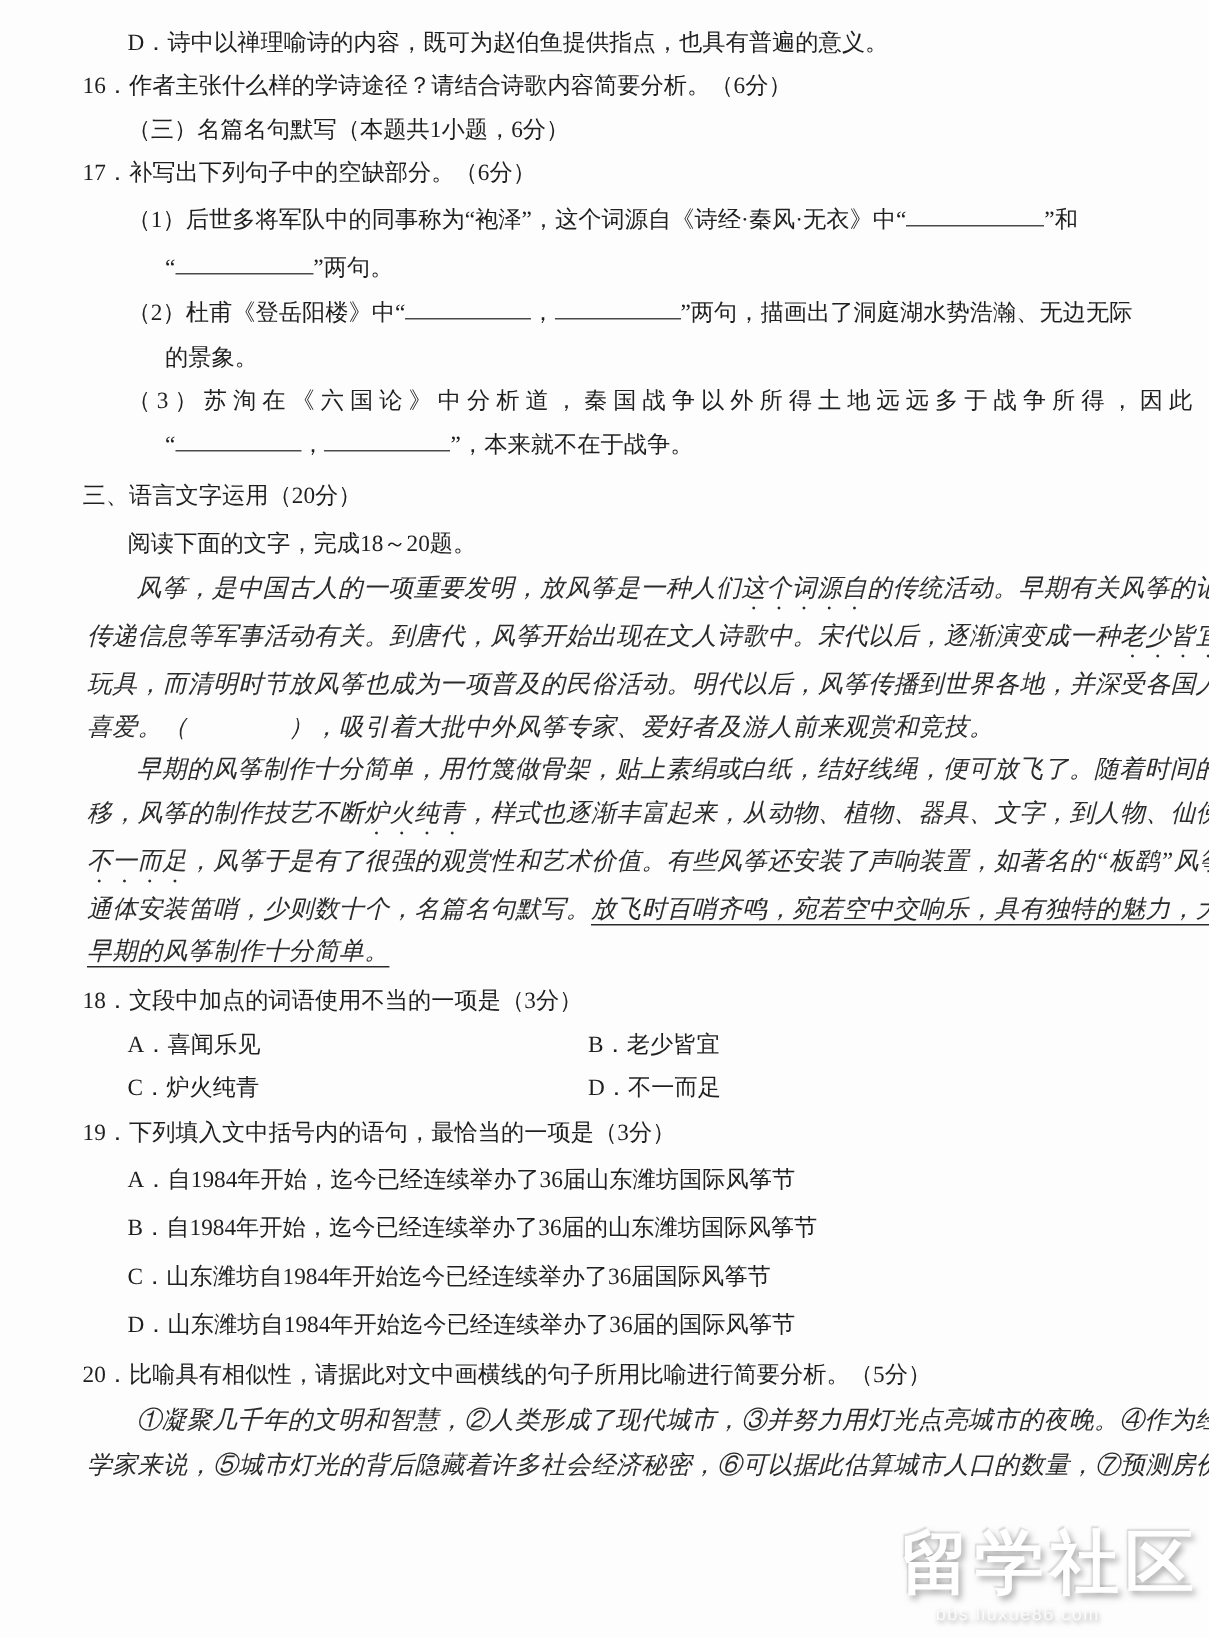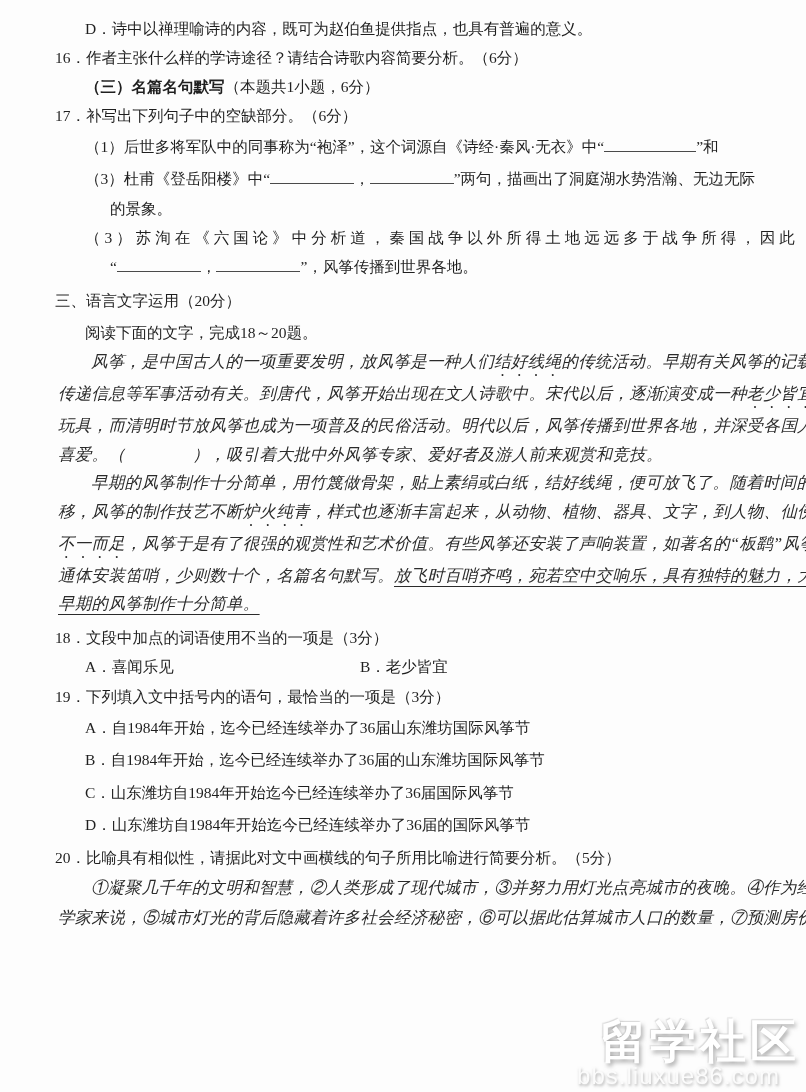--- a/index.html
+++ b/index.html
@@ -17,21 +17,21 @@
     box-sizing: border-box;
     padding: 14px 28px 0 55px;
   }
   .line {
     font-size: 15.5px;
     line-height: 29px;
     white-space: nowrap;
   }
   .ind1 { margin-left: 30px; }   
   .ind2 { margin-left: 55px; }   
-  .bold { font-weight: bold; }
+  .bold { font-weight: normal; }
   .spread { letter-spacing: 4px; }
 
   
   .blank {
     display: inline-block;
     width: 92px;
     height: 0.85em;
     border-bottom: 1px solid #4a4a4a;
     vertical-align: baseline;
   }
@@ -57,21 +57,21 @@
     text-emphasis-position: under left;
   }
   
   .ul {
     text-decoration: underline;
     text-underline-offset: 5px;
     text-decoration-thickness: 1px;
   }
 
   
-  .opt-row { display: flex; }
+  .opt-row { display: flex; gap: 32px; }
   .opt-row .col1 { width: 275px; }
 
   .q19opts .line { line-height: 32.5px; }
 
   .gap-sm { height: 4px; }
   .gap-xs { height: 2px; }
 
   
   .watermark {
     position: absolute;
@@ -82,21 +82,21 @@
   .watermark .wm-title {
     font-size: 46px;
     font-weight: bold;
     color: #ffffff;
     letter-spacing: 4px;
     line-height: 48px;
     text-shadow: 2px 3px 4px rgba(110,110,110,0.55), -1px -1px 1px rgba(160,160,160,0.35);
     margin-left: 43px;
   }
   .watermark .wm-url {
-    font-size: 24px;
+    font-size: 12px;
     color: #fbfbfb;
     letter-spacing: 1px;
     line-height: 20px;
     text-shadow: 1px 2px 3px rgba(120,120,120,0.55);
     font-family: "Liberation Sans", sans-serif;
   }
 </style>
 </head>
 <body>
 
@@ -114,50 +114,53 @@
     <span class="bold">（三）名篇名句默写</span><span>（本题共1小题，6分）</span>
   </div>
 
   <div class="line">
     <span>17．补写出下列句子中的空缺部分。（6分）</span>
   </div>
 
   <div class="line ind1" style="line-height:34px">
     <span>（1）后世多将军队中的同事称为“袍泽”，这个词源自《诗经·秦风·无衣》中“</span><span class="blank"></span><span>”和</span>
   </div>
+  <div class="line ind2" style="line-height:30px">
+    <span>“</span><span class="blank"></span><span>”两句。</span>
+  </div>
 
   <div class="line ind1" style="line-height:30px">
-    <span>（3）杜甫《登岳阳楼》中“</span><span class="blank short"></span><span>，</span><span class="blank short"></span><span>”两句，描画出了洞庭湖水势浩瀚、无边无际</span>
+    <span>（2）杜甫《登岳阳楼》中“</span><span class="blank short"></span><span>，</span><span class="blank short"></span><span>”两句，描画出了洞庭湖水势浩瀚、无边无际</span>
   </div>
   <div class="line ind2">
     <span>的景象。</span>
   </div>
 
   <div class="line ind1 spread">
     <span>（3）苏洵在《六国论》中分析道，秦国战争以外所得土地远远多于战争所得，因此</span>
   </div>
   <div class="line ind2" style="line-height:30px">
-    <span>“</span><span class="blank short"></span><span>，</span><span class="blank short"></span><span>”，风筝传播到世界各地。</span>
+    <span>“</span><span class="blank short"></span><span>，</span><span class="blank short"></span><span>”，本来就不在于战争。</span>
   </div>
 
   <div class="gap-sm"></div>
 
   <div class="line" style="line-height:30px">
     <span>三、语言文字运用（20分）</span>
   </div>
 
   <div class="gap-xs"></div>
 
   <div class="line ind1" style="line-height:30px">
     <span>阅读下面的文字，完成18～20题。</span>
   </div>
 
   <div>
     <div class="passage-line ti2">
-      <span>风筝，是中国古人的一项重要发明，放风筝是一种人们</span><span class="em-dot">结好线绳</span><span>的传统活动。早期有关风筝的记载多与</span>
+      <span>风筝，是中国古人的一项重要发明，放风筝是一种人们</span><span class="em-dot">这个词源自</span><span>的传统活动。早期有关风筝的记载多与</span>
     </div>
     <div class="passage-line">
       <span>传递信息等军事活动有关。到唐代，风筝开始出现在文人诗歌中。宋代以后，逐渐演变成一种</span><span class="em-dot">老少皆宜</span>
     </div>
     <div class="passage-line">
       <span>玩具，而清明时节放风筝也成为一项普及的民俗活动。明代以后，风筝传播到世界各地，并深受各国人民</span>
     </div>
     <div class="passage-line">
       <span>喜爱。（　　　　），吸引着大批中外风筝专家、爱好者及游人前来观赏和竞技。</span>
     </div>
@@ -182,20 +185,24 @@
   </div>
 
   <div class="gap-sm"></div>
 
   <div class="line">
     <span>18．文段中加点的词语使用不当的一项是（3分）</span>
   </div>
   <div class="opt-row ind1">
     <div class="line col1"><span>A．喜闻乐见</span></div>
     <div class="line"><span>B．老少皆宜</span></div>
+  </div>
+  <div class="opt-row ind1">
+    <div class="line col1"><span>C．炉火纯青</span></div>
+    <div class="line"><span>D．不一而足</span></div>
   </div>
 
   <div class="line" style="line-height:31px">
     <span>19．下列填入文中括号内的语句，最恰当的一项是（3分）</span>
   </div>
   <div class="q19opts">
     <div class="line ind1"><span>A．自1984年开始，迄今已经连续举办了36届山东潍坊国际风筝节</span></div>
     <div class="line ind1"><span>B．自1984年开始，迄今已经连续举办了36届的山东潍坊国际风筝节</span></div>
     <div class="line ind1"><span>C．山东潍坊自1984年开始迄今已经连续举办了36届国际风筝节</span></div>
     <div class="line ind1"><span>D．山东潍坊自1984年开始迄今已经连续举办了36届的国际风筝节</span></div>

